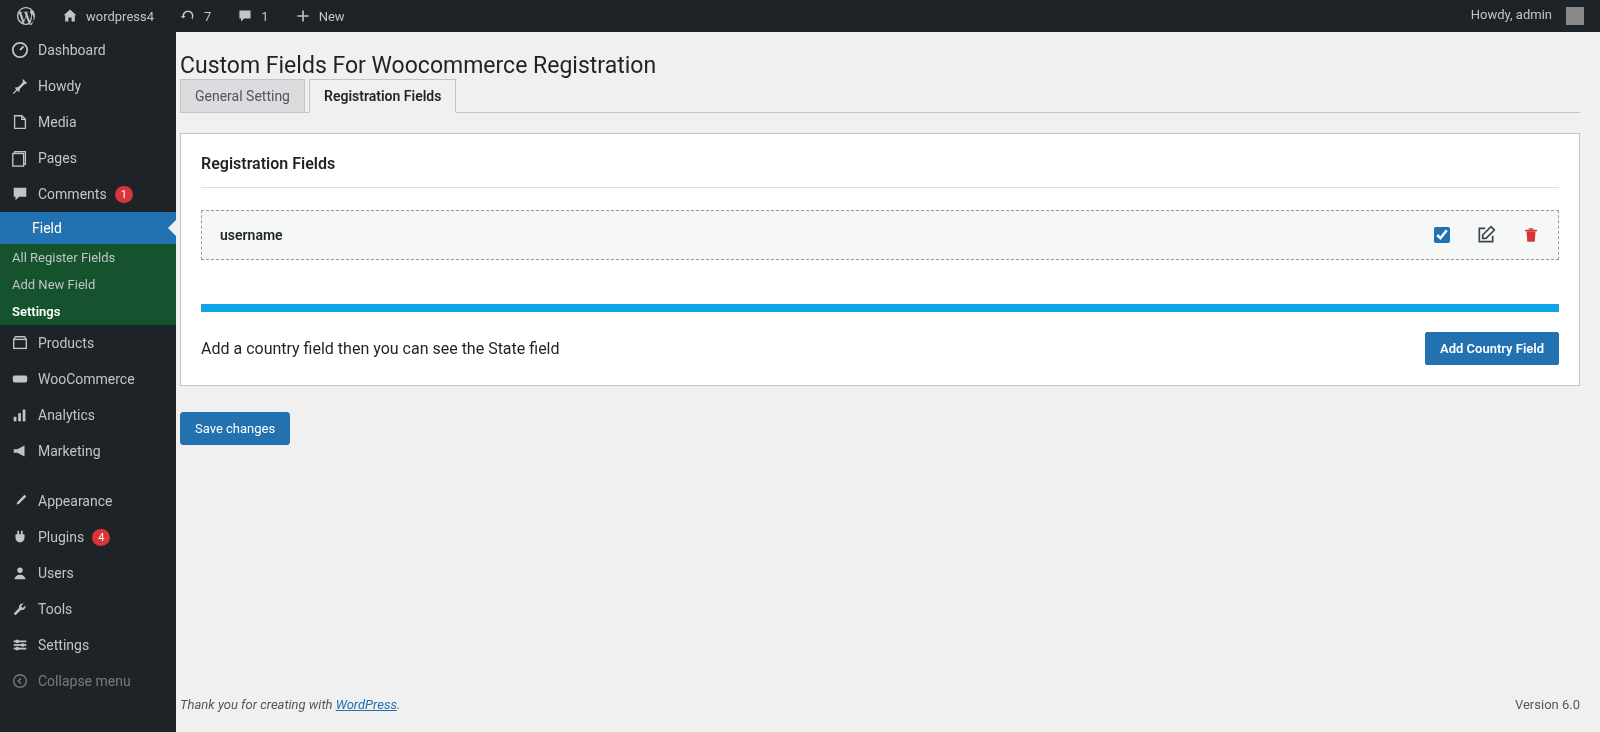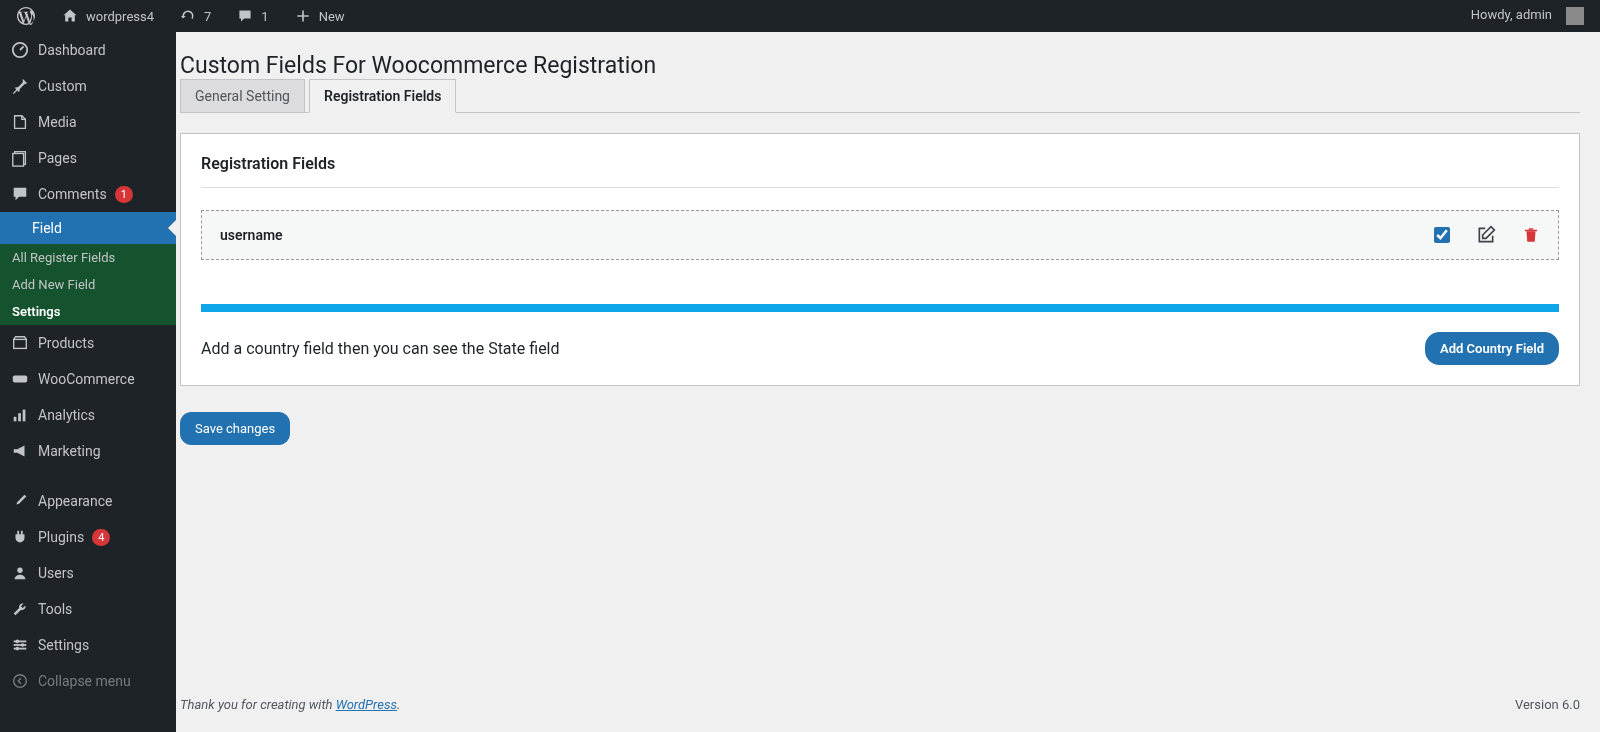--- a/index.html
+++ b/index.html
@@ -38,22 +38,22 @@
 .field-name { font-weight: 600; font-size: 14px; }
 .field-actions { display: flex; align-items: center; gap: 26px; }
 .field-check { width: 16px; height: 16px; accent-color: #2271b1; }
 .icon-btn { cursor: pointer; display: inline-flex; }
 .delete-icon { color: #d63638; }
 .edit-icon { color: #3c434a; }
 
 .country-row { display: flex; align-items: center; justify-content: space-between; border-top: 8px solid #0ea5e9; margin-top: 44px; padding-top: 20px; }
 .country-text { font-size: 16px; color: #1d2327; }
 
-.btn-primary { background: #2271b1; color: #fff; border: 1px solid #2271b1; padding: 8px 14px; font-size: 13px; cursor: pointer; border-radius: 11px; }
-.btn-primary.big { font-weight: 600; border-radius: 14px; }
+.btn-primary { background: #2271b1; color: #fff; border: 1px solid #2271b1; padding: 8px 14px; font-size: 13px; cursor: pointer; border-radius: 3px; }
+.btn-primary.big { font-weight: 600; border-radius: 2px; }
 
 .save-row { margin-top: 26px; }
 
 .footer { margin-top: auto; display: flex; justify-content: space-between; align-items: center; padding-top: 30px; color: #50575e; font-style: italic; }
 .footer a { color: #2271b1; }
 .footer .version { font-style: normal; }
 </style>
 </head>
 <body>
 
@@ -114,21 +114,21 @@
         </svg>
       </span>
     <span>Dashboard</span>
   </div>
   <div class="sidebar-item">
     <span class="sidebar-icon">
         <svg viewBox="0 0 20 20" width="18" height="18" fill="currentColor">
           <path d="M13 2l5 5-3 1-5 5-1 4-2-2-4 4-1-1 4-4-2-2 4-1 5-5z"></path>
         </svg>
       </span>
-    <span>Custom</span>
+    <span>Howdy</span>
   </div>
   <div class="sidebar-item">
     <span class="sidebar-icon">
         <svg viewBox="0 0 20 20" width="18" height="18" fill="currentColor">
           <path d="M4 3h8l4 4v10H4z" fill="none" stroke="currentColor" stroke-width="1.5"></path>
           <path d="M12 3v4h4" fill="none" stroke="currentColor" stroke-width="1.5"></path>
         </svg>
       </span>
     <span>Media</span>
   </div>

